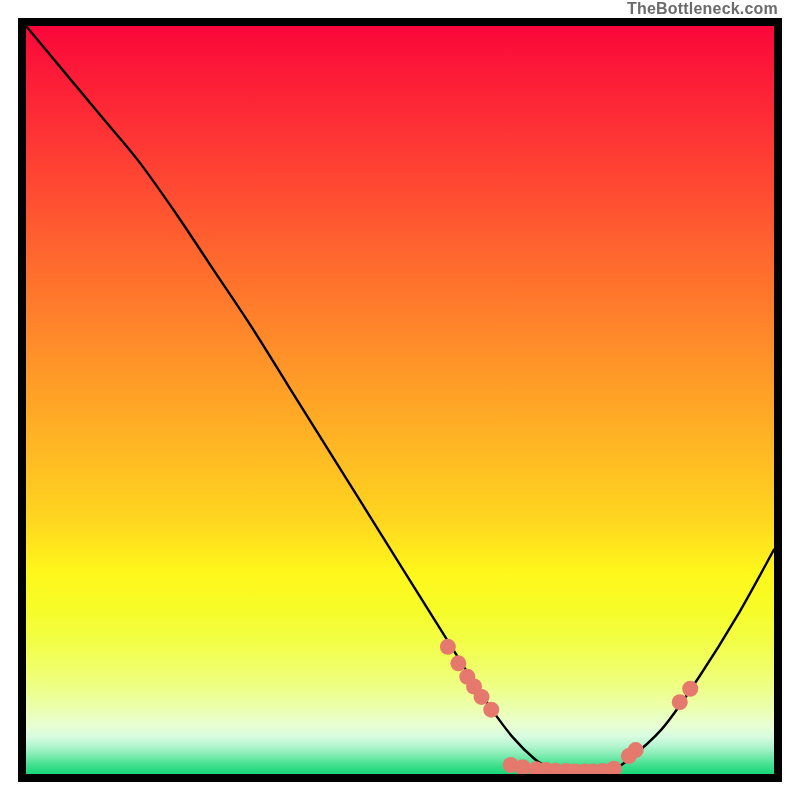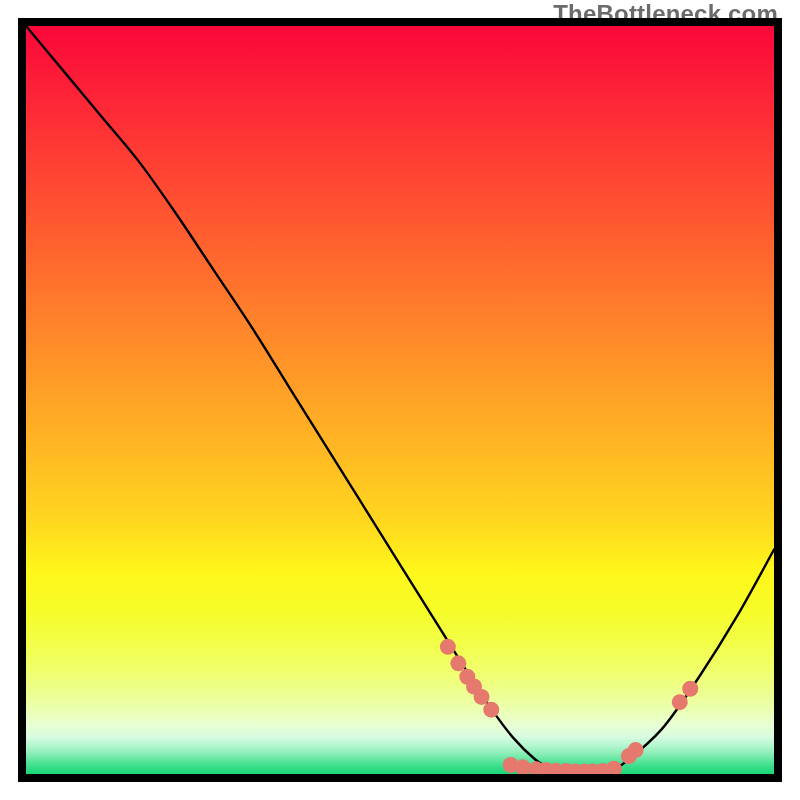--- a/index.html
+++ b/index.html
@@ -37,21 +37,21 @@
     position: absolute;
     left: 0;
     top: 0;
     width: 748px;
     height: 748px;
   }
   .watermark {
     position: absolute;
     top: 0px;
     right: 22px;
-    font-size: 24px;
+    font-size: 16px;
     font-weight: 600;
     color: #6b6b6b;
     letter-spacing: 0.2px;
   }
 </style>
 </head>
 <body>
 
 <div class="watermark">TheBottleneck.com</div>
 

